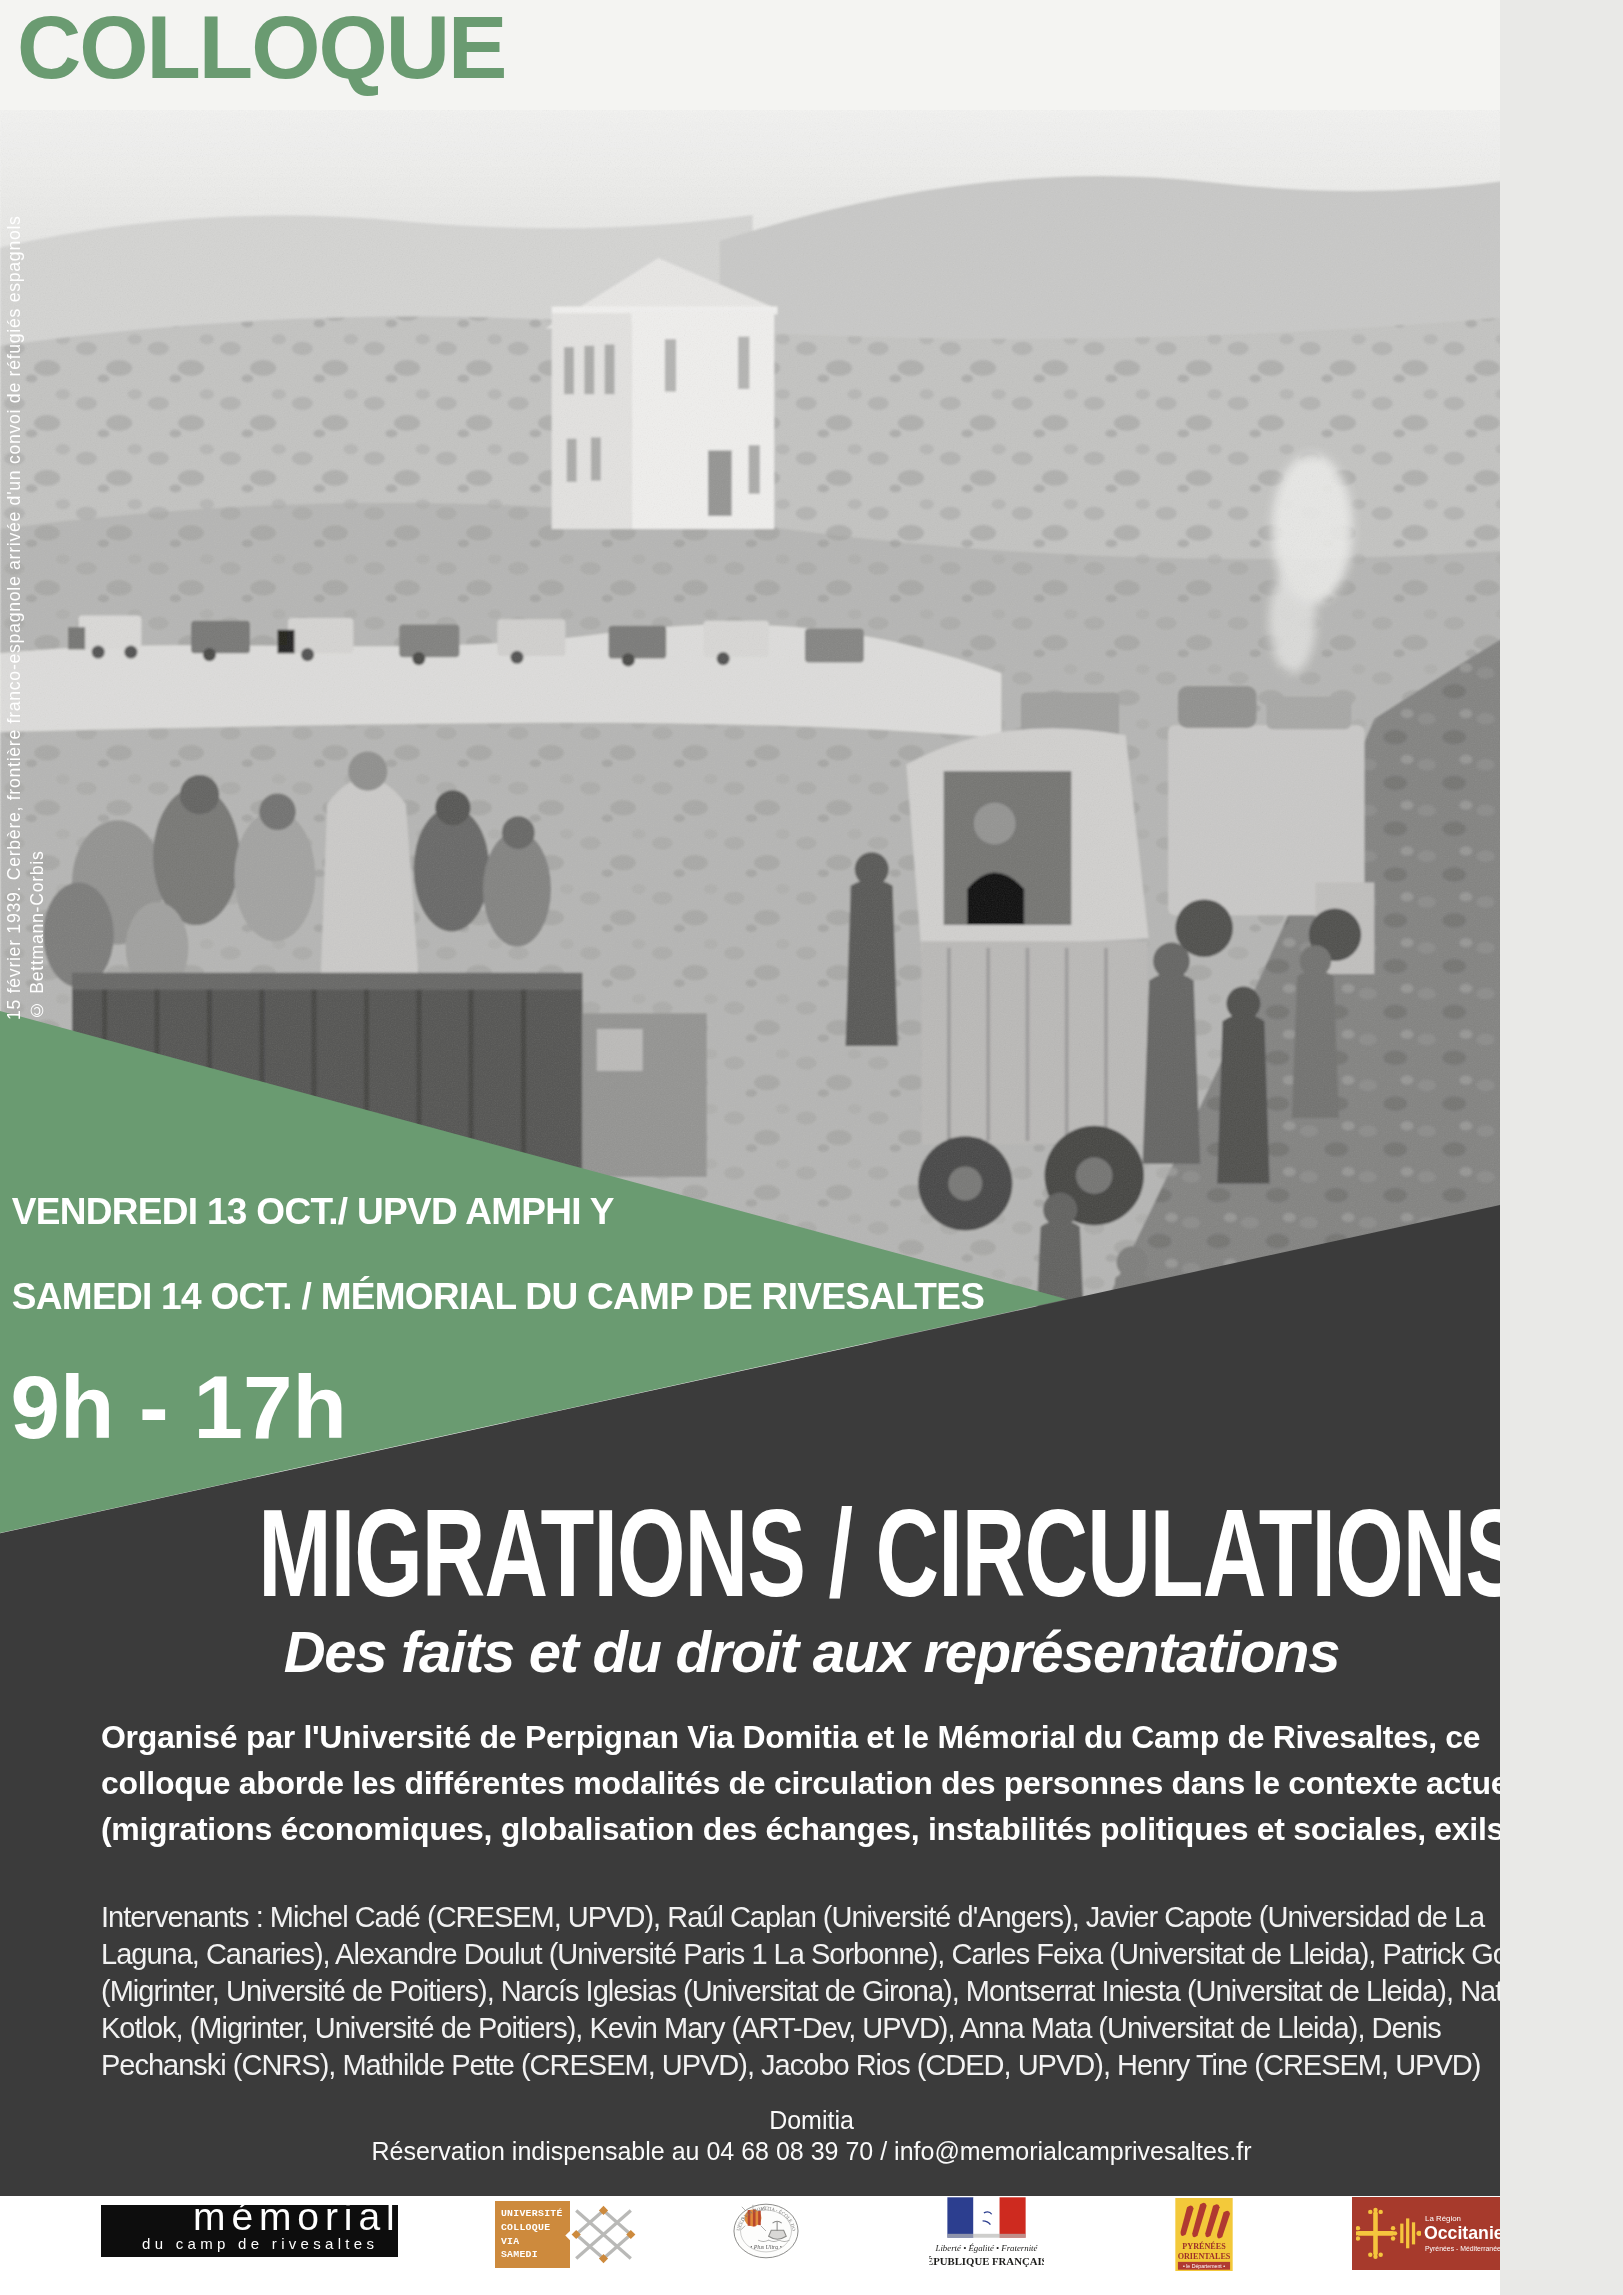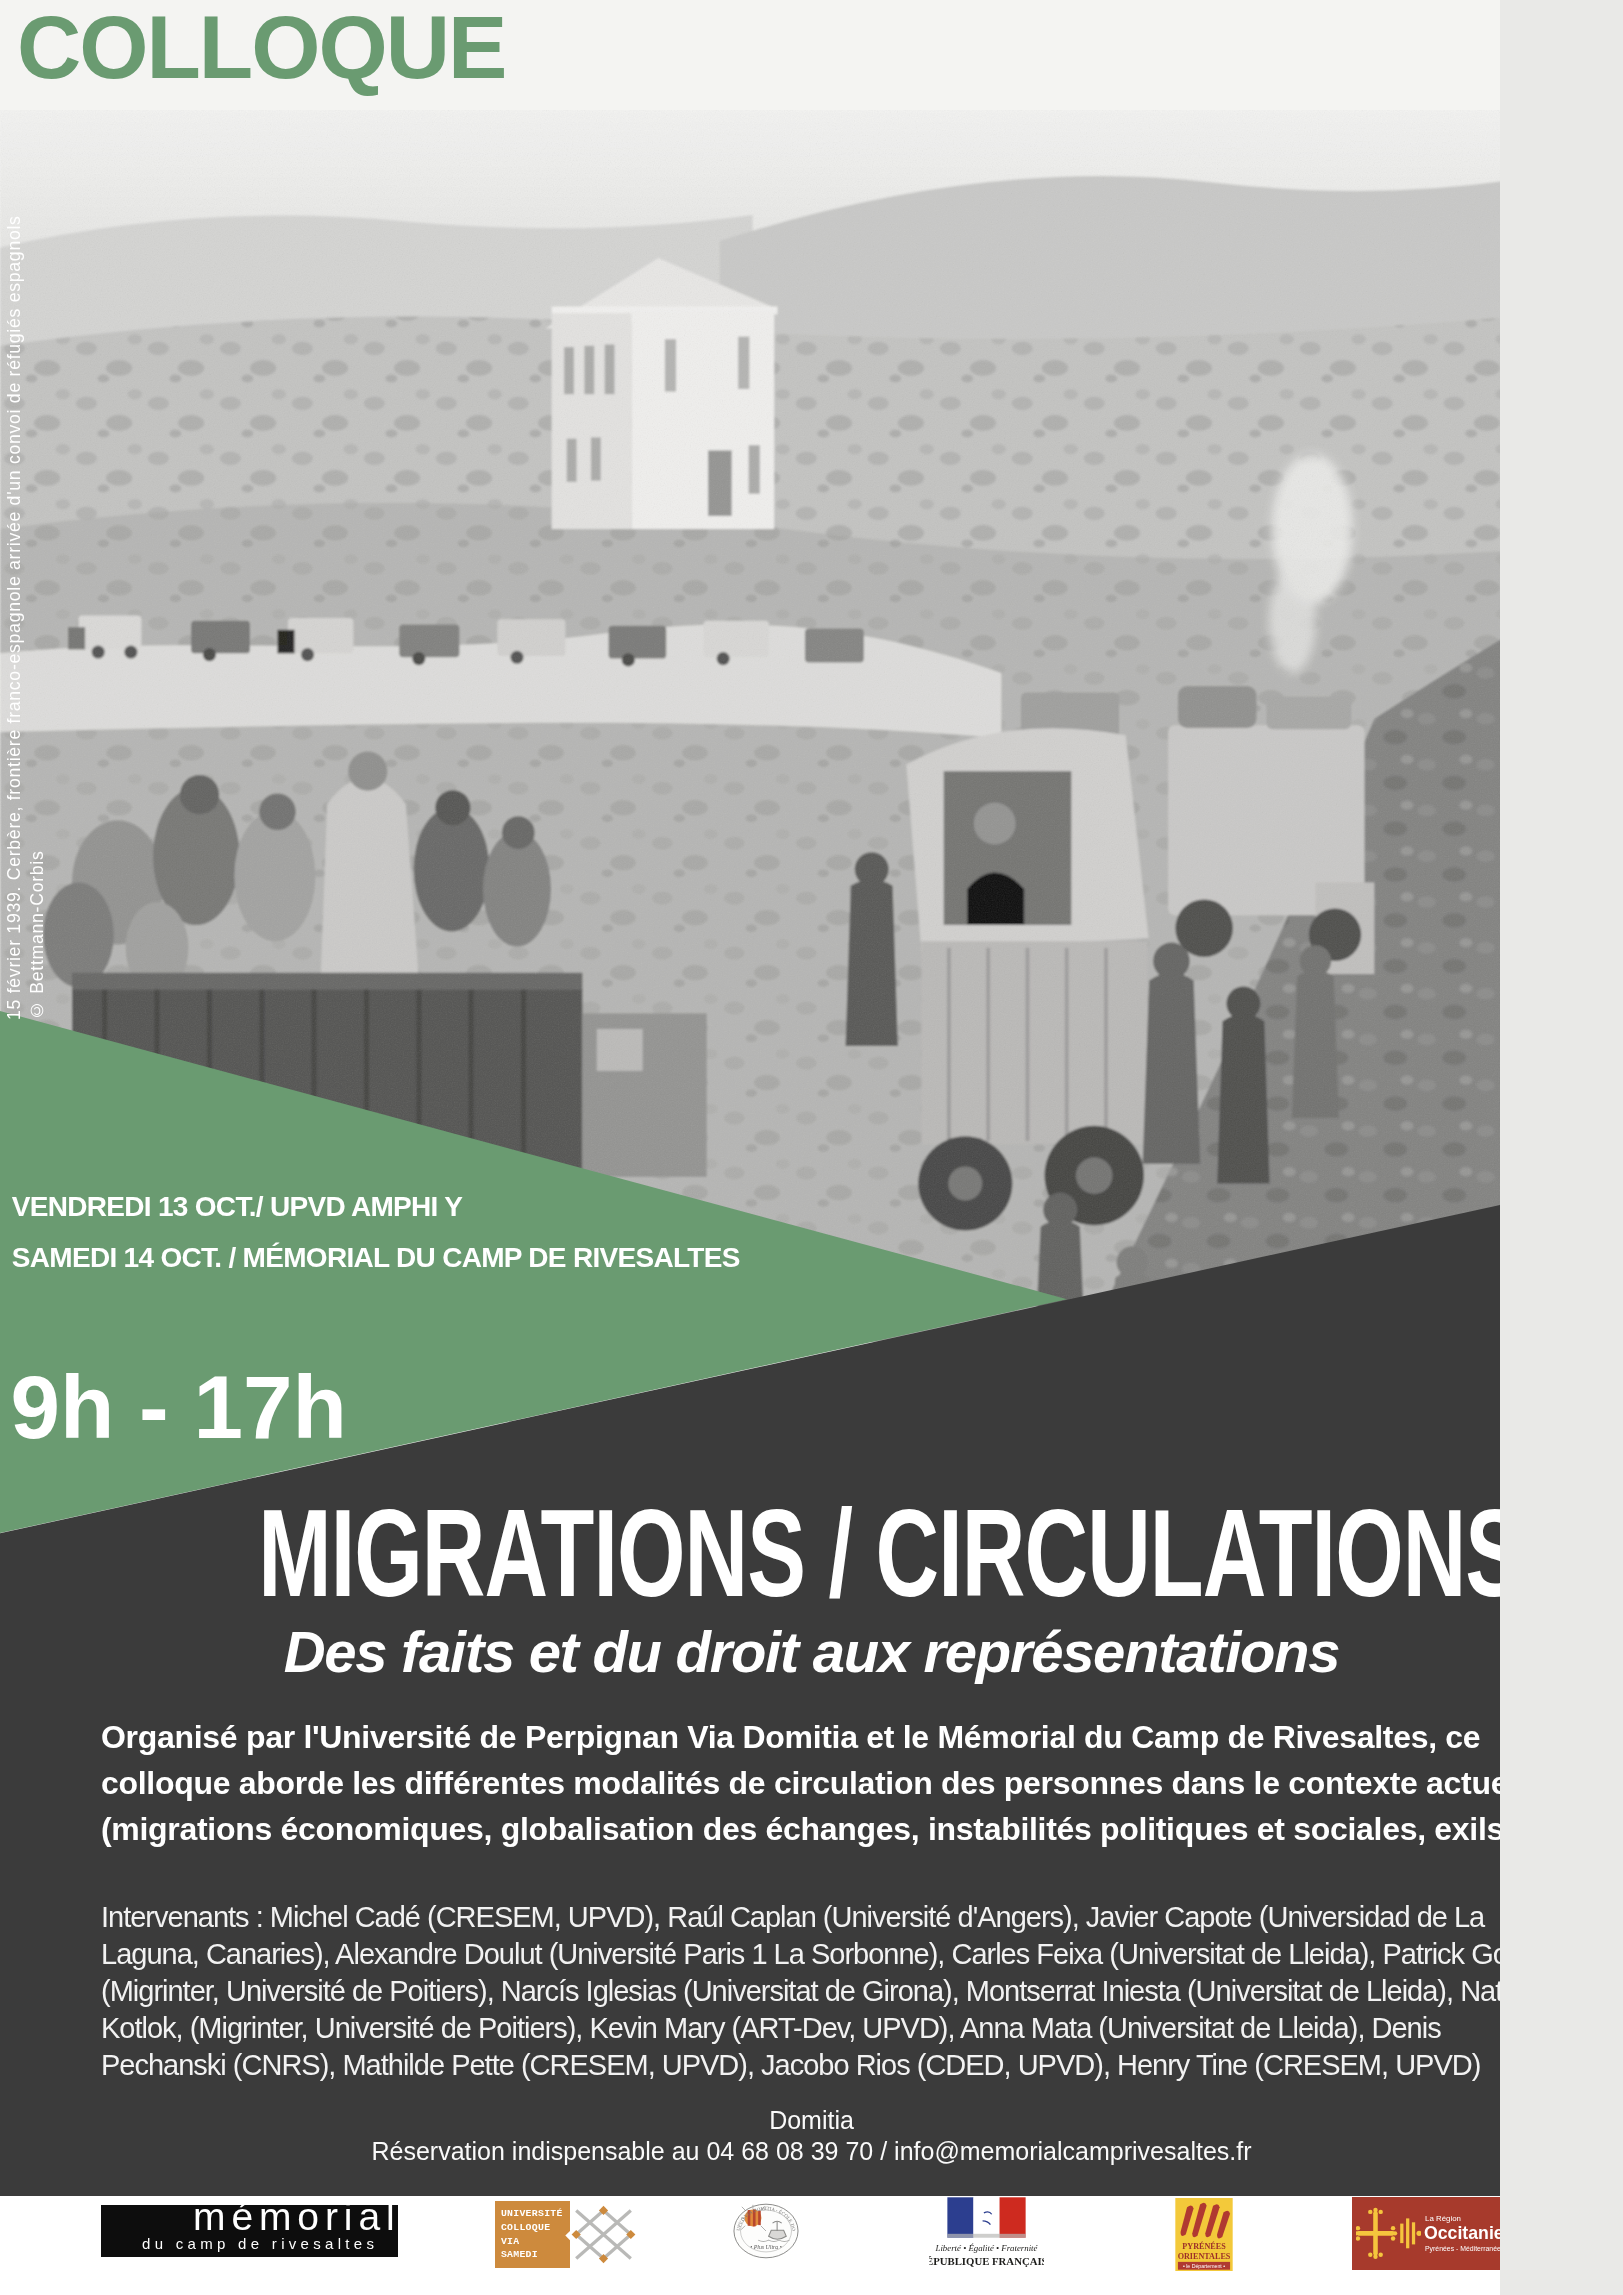--- a/index.html
+++ b/index.html
@@ -35,24 +35,24 @@
   
   #dark-section{
     left:0;top:1178px;width:1623px;height:1018px;
     background:#3b3b3b;
     clip-path:polygon(0 34.9%,100% 0,100% 100%,0 100%);
     z-index:4;
   }
   
   .date-line{
     left:11.8px;color:#ffffff;font-weight:bold;line-height:1;
-    font-size:28px;letter-spacing:-0.7px;z-index:6;white-space:nowrap;
+    font-size:37px;letter-spacing:-0.7px;z-index:6;white-space:nowrap;
   }
   #date1{top:1193px;}
-  #date2{top:1244px;}
+  #date2{top:1278px;}
   #hours{
     left:10.5px;top:1363px;color:#ffffff;font-weight:bold;
     font-size:89px;line-height:1;z-index:6;white-space:nowrap;
   }
   
   #main-title{
     left:0;top:1491px;width:1623px;text-align:center;
     color:#ffffff;font-weight:bold;font-size:124px;line-height:1;
     z-index:6;white-space:nowrap;
   }

